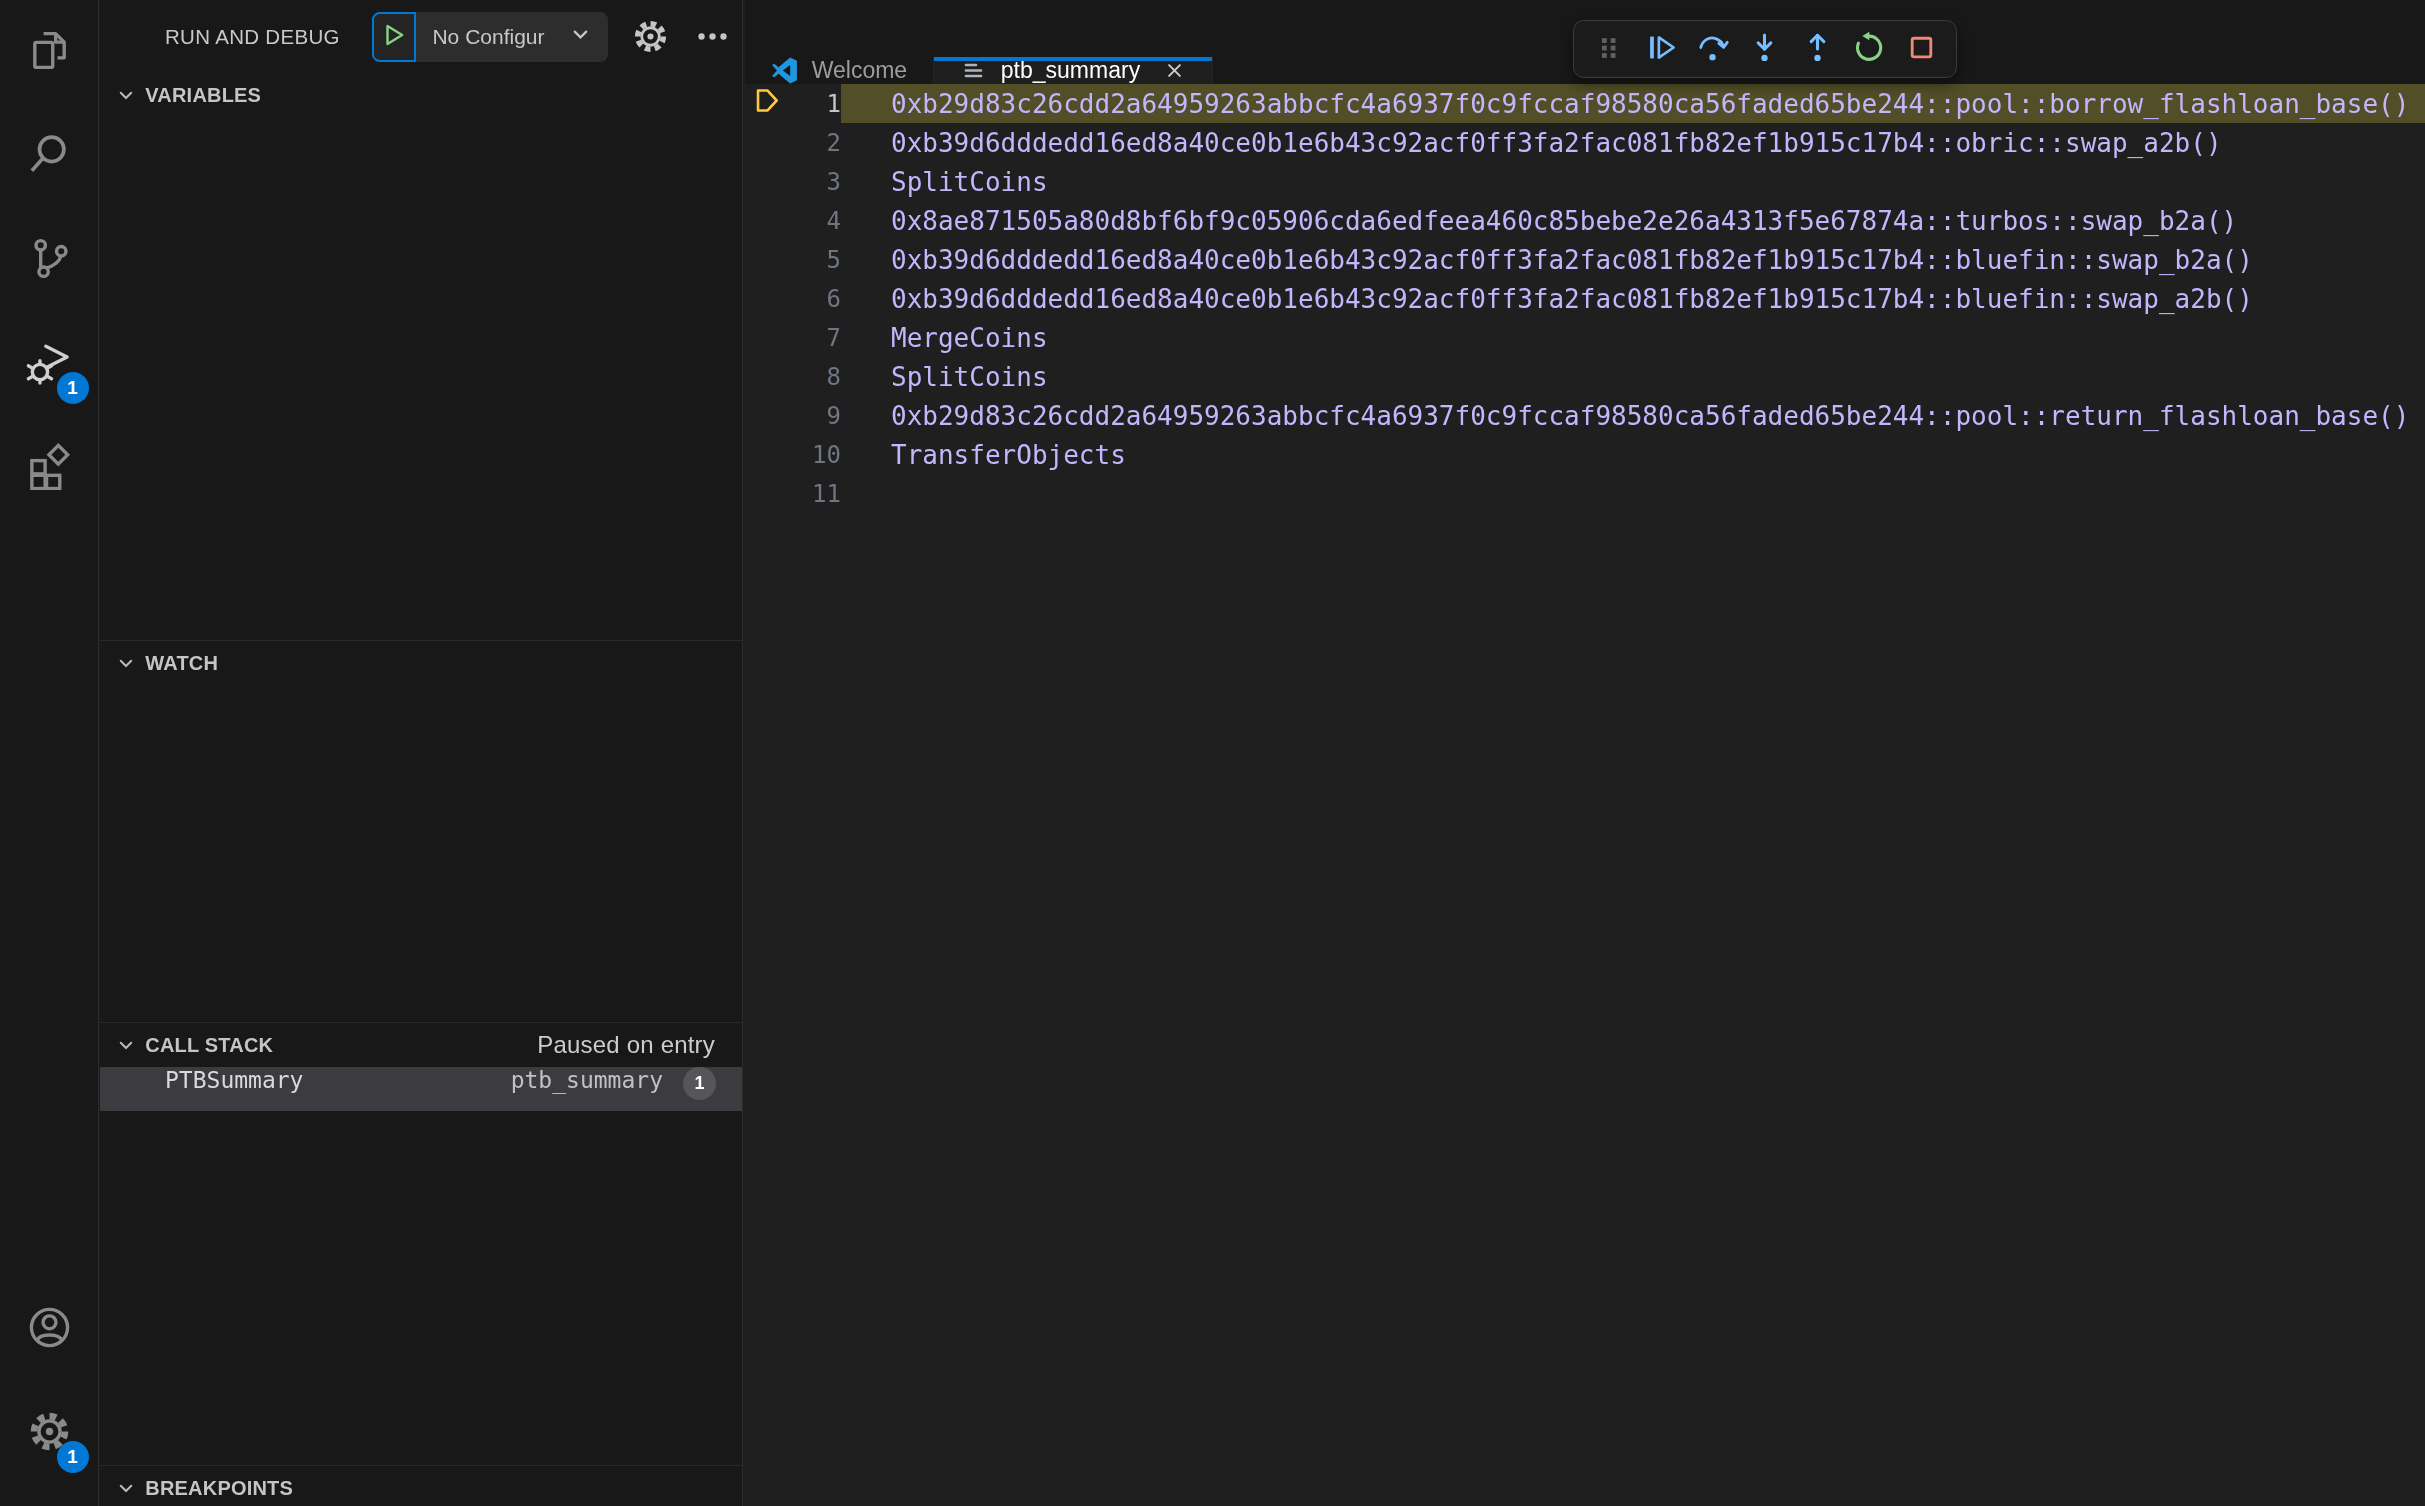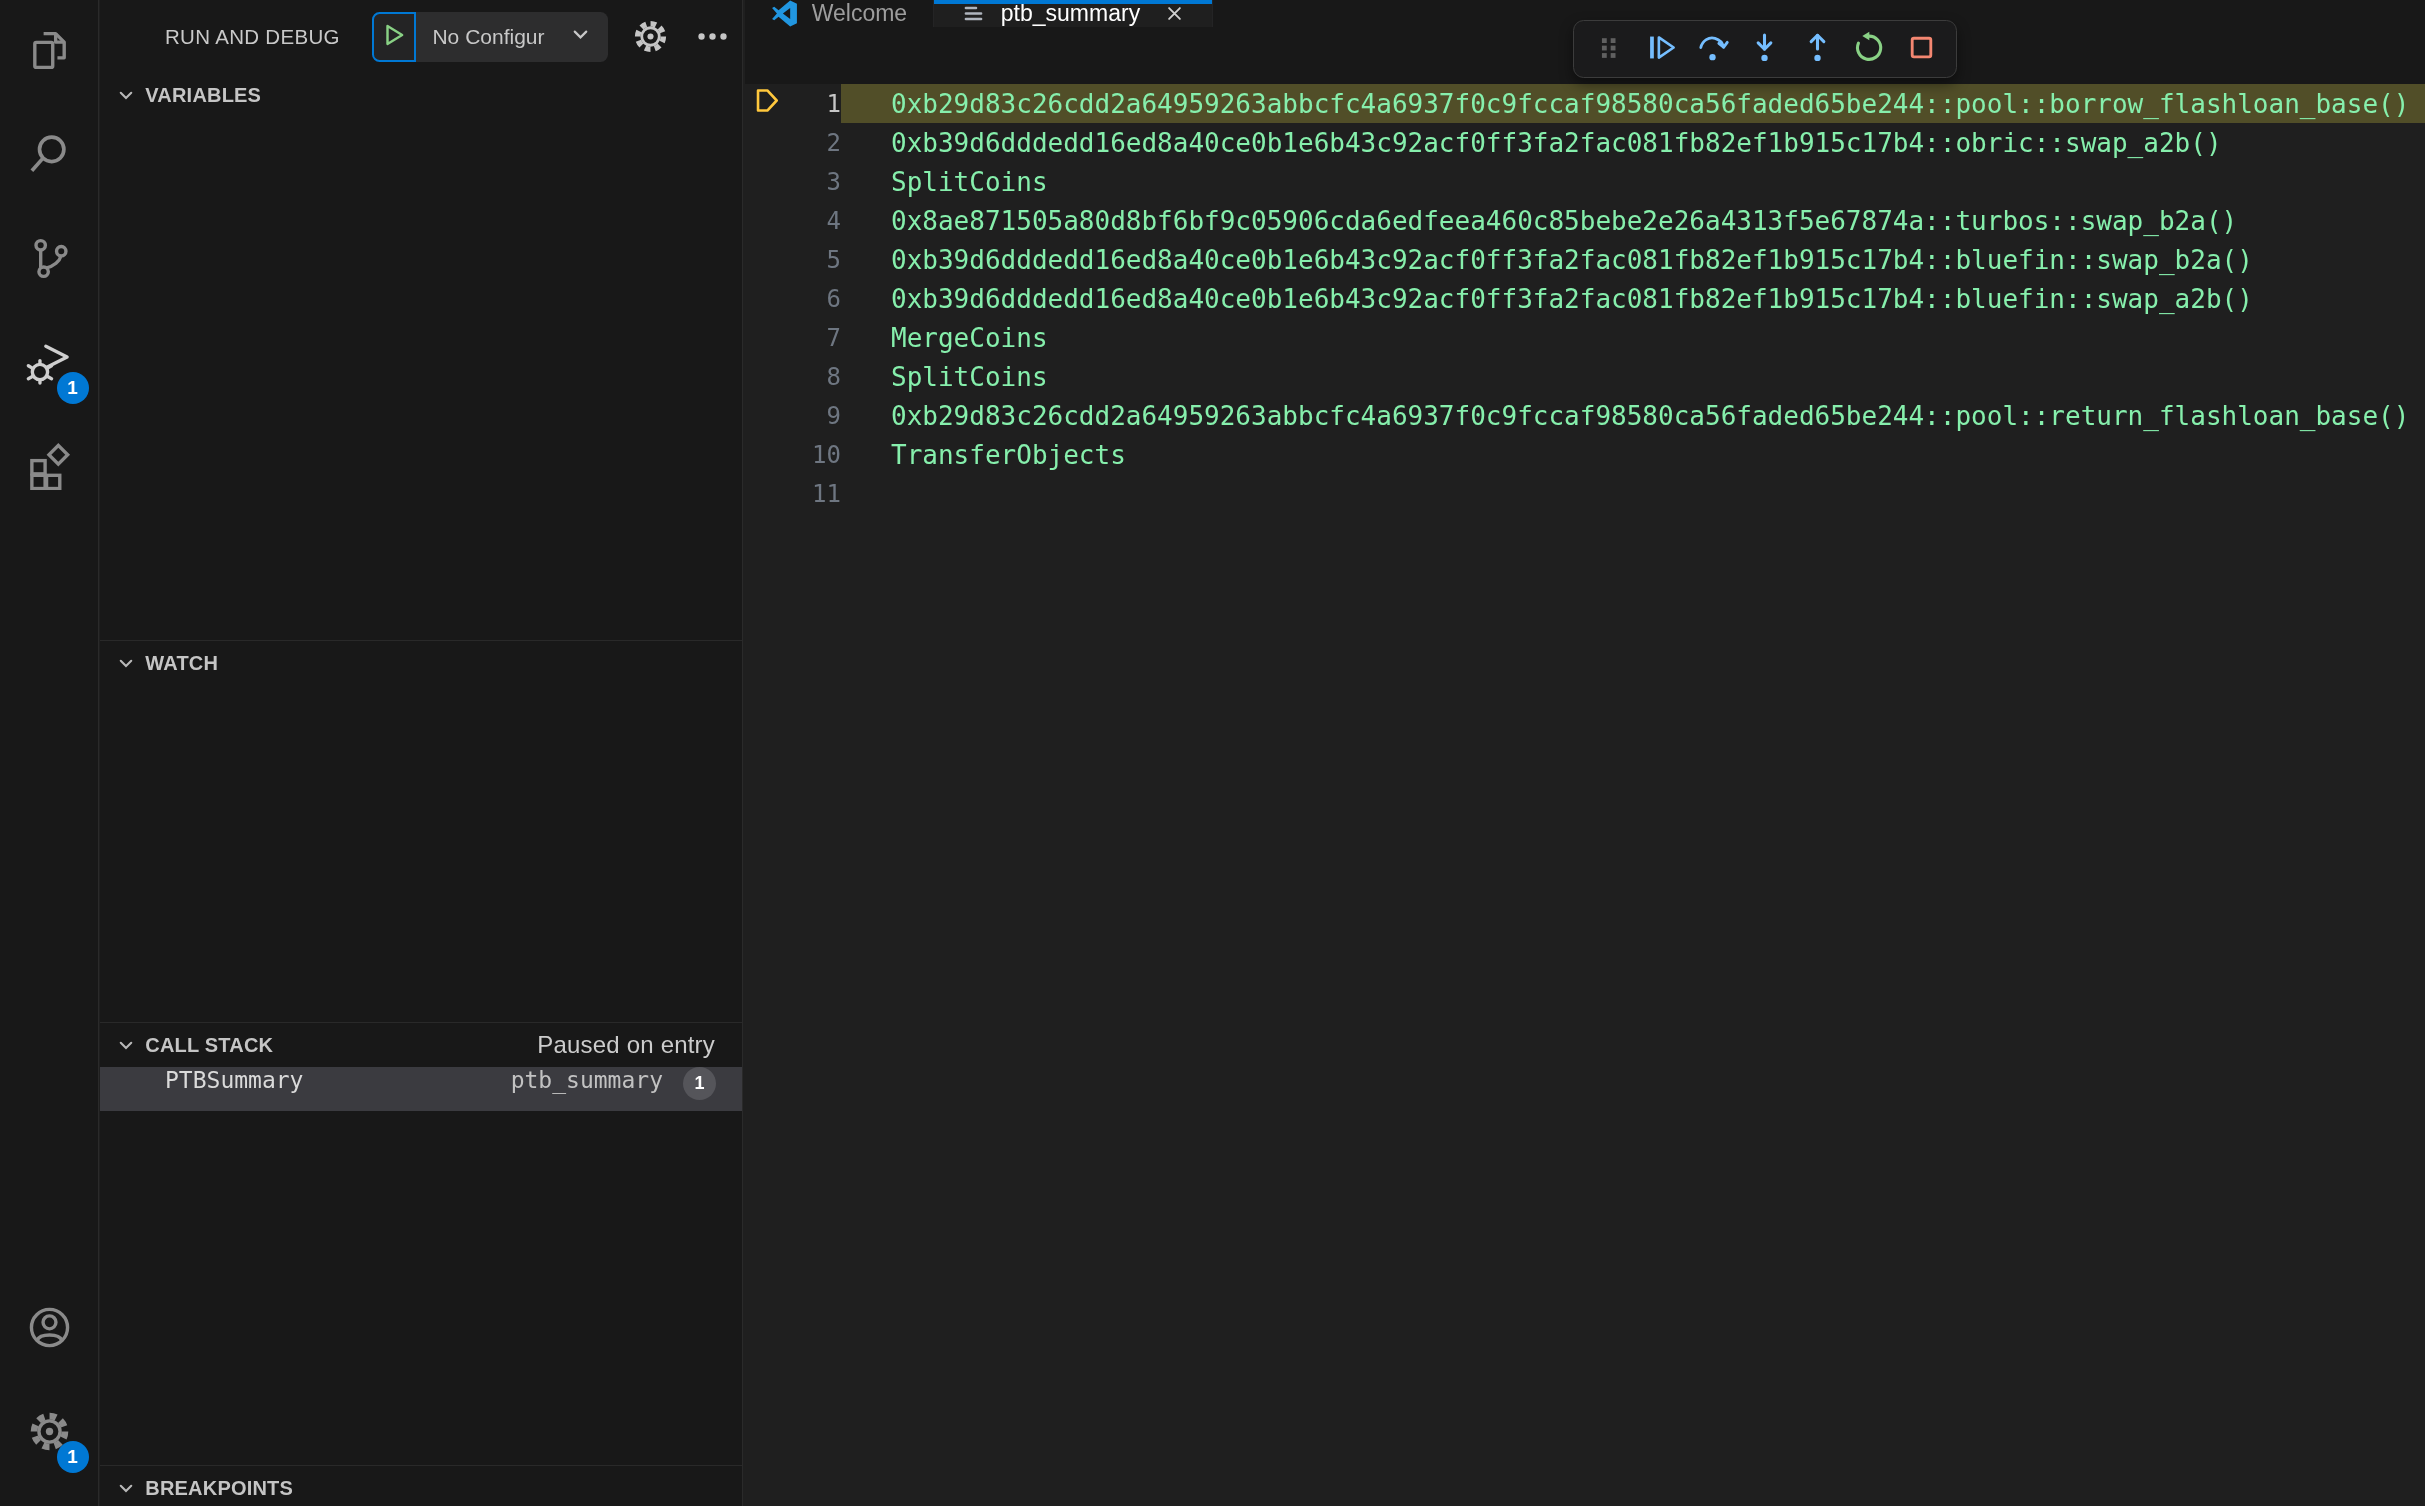--- a/index.html
+++ b/index.html
@@ -43,37 +43,37 @@
   .cs-status{margin-left:auto;font-size:24px;font-weight:400;color:#cccccc;text-align:center;}
   .frame-row{height:44px;background:#3b3b40;display:flex;align-items:flex-start;padding:0 26px 0 65px;
              font-family:"DejaVu Sans Mono","Liberation Mono",monospace;font-size:23px;color:#dadada;cursor:pointer;}
   .frame-source{margin-left:auto;color:#c2c2c2;}
   .frame-badge{margin-left:20px;width:33px;height:33px;border-radius:50%;background:#55555a;color:#fff;
                font-family:"Liberation Sans",sans-serif;font-size:18px;font-weight:600;
                display:flex;align-items:center;justify-content:center;}
 
   
   .editor{position:absolute;left:745px;top:0;right:0;height:100%;background:#1f1f1f;}
-  .tab-bar{height:84px;background:#181818;display:flex;align-items:flex-start;}
+  .tab-bar{height:84px;background:#181818;display:flex;align-items:flex-end;}
   .tab{display:flex;align-items:center;gap:13.7px;padding:0 26px;font-size:23px;color:#9d9d9d;
        background:#181818;border-right:1.5px solid #242425;position:relative;box-sizing:border-box;cursor:pointer;white-space:nowrap;}
   .tab.active{background:#1f1f1f;color:#ffffff;}
   .tab.active::before{content:"";position:absolute;top:0;left:0;right:0;height:3.8px;background:#0078d4;}
   .tab-icon{display:flex;}
   .tab-icon svg{width:27px;height:27px;}
   .tab-close{display:flex;margin-left:9px;color:#d0d0d0;}
   .tab-close svg{width:23px;height:23px;}
 
   .code-area{position:relative;}
   .code-row{display:flex;align-items:stretch;height:39px;font-family:"DejaVu Sans Mono","Liberation Mono",monospace;font-size:26px;}
   .gutter{width:49px;flex:0 0 auto;display:flex;align-items:center;justify-content:center;}
   .gutter svg{width:33px;height:27px;}
   .lnum{width:47px;flex:0 0 auto;text-align:right;color:#6e7681;font-size:24px;display:flex;
         align-items:center;justify-content:flex-end;}
-  .ctext{flex:1;padding-left:50px;white-space:pre;color:#86efac;display:flex;align-items:center;overflow:hidden;}
+  .ctext{flex:1;padding-left:50px;white-space:pre;color:#c4b5fd;display:flex;align-items:center;overflow:hidden;}
   .code-row.current .ctext{background:#514e28;}
   .code-row.current .lnum{color:#c6c6c6;}
 
   
   .debug-toolbar{position:absolute;left:828px;top:20px;width:384px;height:58px;background:#1b1b1c;
                  border:1.5px solid #3c3c3c;border-radius:10.6px;box-shadow:0 6px 13.7px rgba(0,0,0,.45);
                  display:flex;align-items:center;justify-content:space-between;padding:0 12px;box-sizing:border-box;z-index:5;}
   .dbg-btn{width:44px;height:44px;display:flex;align-items:center;justify-content:center;cursor:pointer;border-radius:6px;}
   .dbg-btn svg{width:35px;height:35px;}
   .c-blue{color:#75beff;}

